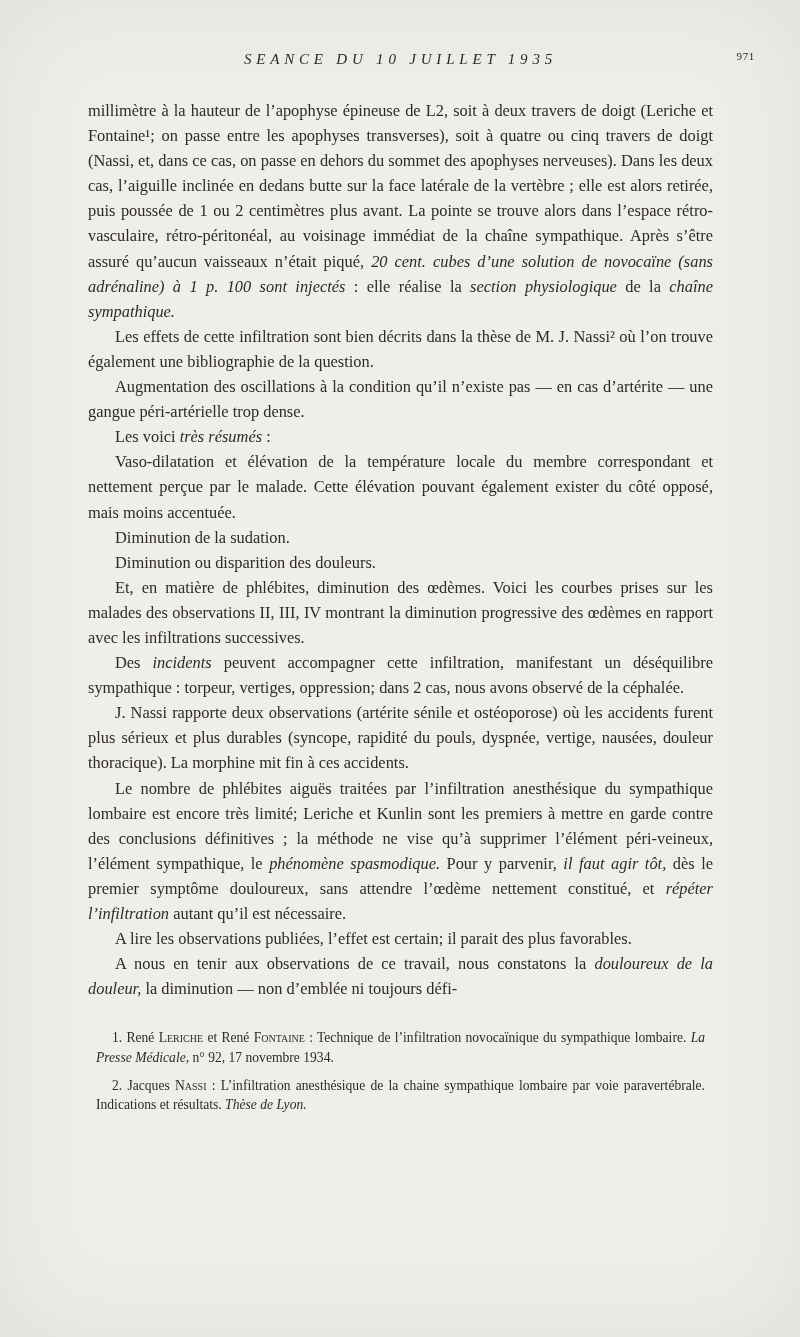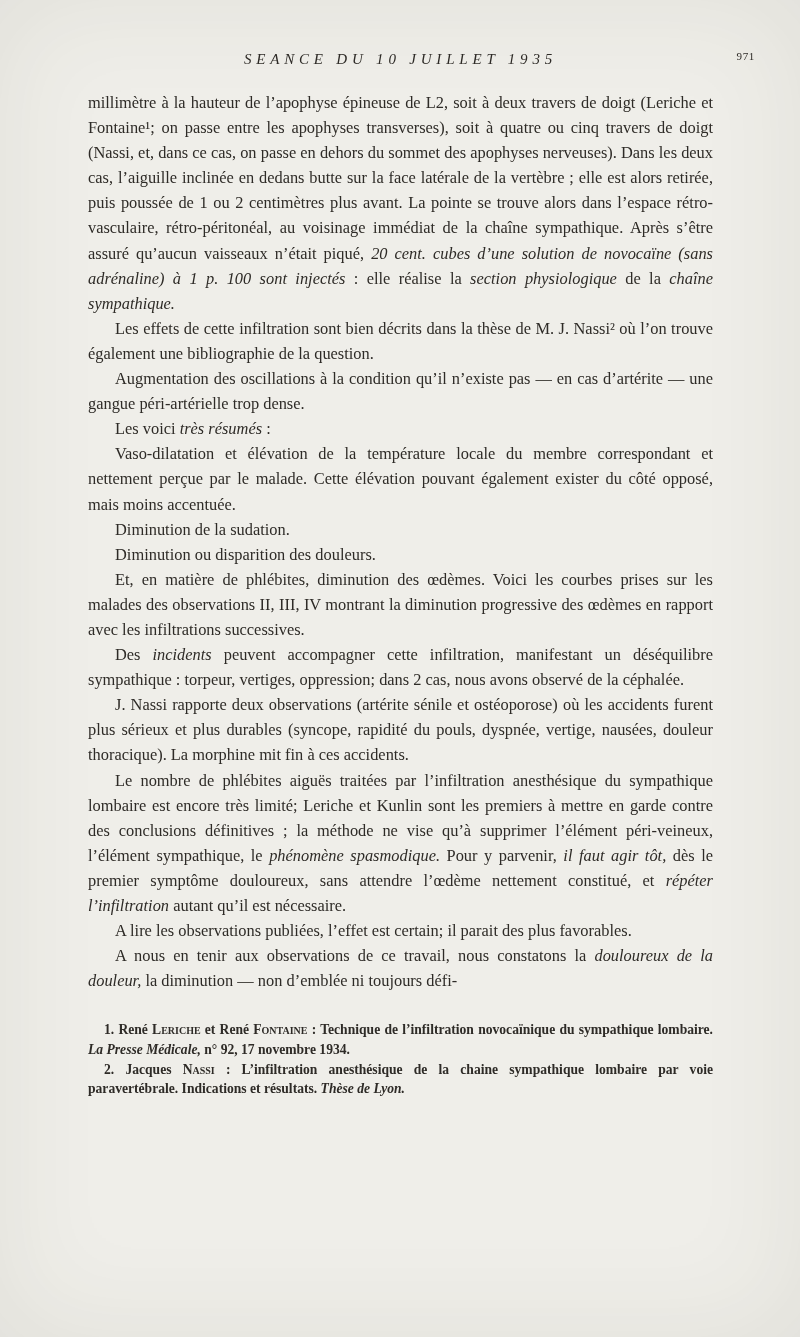--- a/index.html
+++ b/index.html
@@ -18,21 +18,21 @@
     overflow:hidden;
   }
   .sheet{
     box-sizing:border-box;
     padding:50px 87px 0 88px;
   }
   .page-header{
     position:relative;
     text-align:center;
     height:22px;
-    margin-bottom:18px;
+    margin-bottom:26px;
   }
   .running-title{
     font-style:italic;
     font-size:15px;
     letter-spacing:0.32em;
     white-space:nowrap;
   }
   .page-number{
     position:absolute;
     right:-42px;
@@ -48,21 +48,21 @@
   .para{margin:0;}
   .indent{text-indent:27px;}
   .it{font-style:italic;}
   .sc{font-variant:small-caps;}
   .footnotes{
     margin-top:27px;
     font-size:13.6px;
     line-height:19.6px;
     text-align:justify;
   }
-  .footnote{margin:0;text-indent:16px;font-weight:bold;}
+  .footnote{margin:8px;text-indent:16px;}
 </style>
 </head>
 <body>
 
 <div class="page">
   <div class="sheet">
 
     <header class="page-header">
       <span class="running-title">SEANCE DU 10 JUILLET 1935</span>
       <span class="page-number">971</span>

